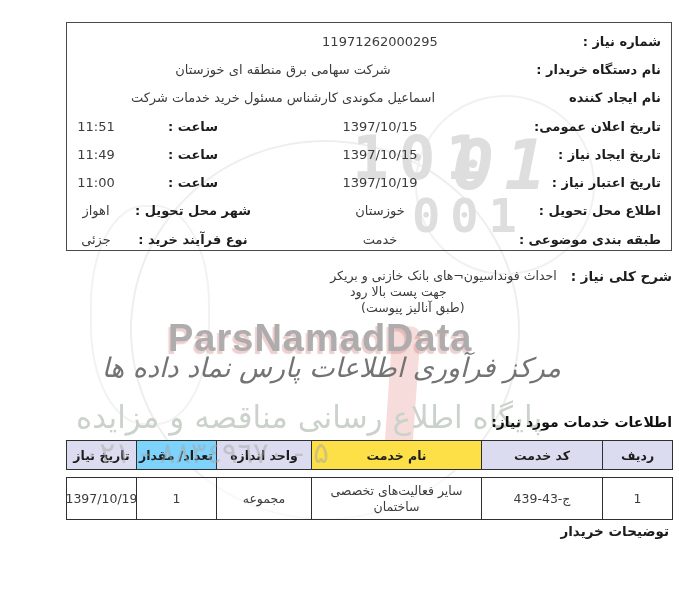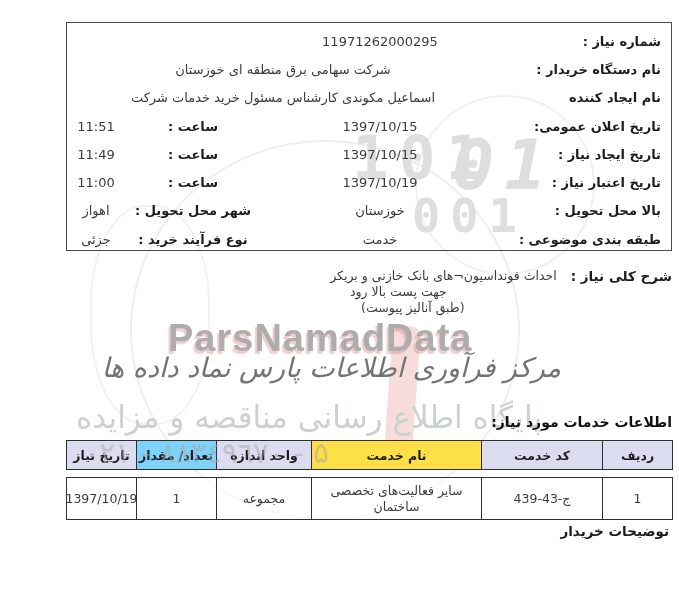--- a/index.html
+++ b/index.html
@@ -110,21 +110,21 @@
       <div class="flabel2">ساعت :</div>
       <div class="fvalue2">11:49</div>
     </div>
     <div class="irow">
       <div class="flabel">تاریخ اعتبار نیاز :</div>
       <div class="fvalue">1397/10/19</div>
       <div class="flabel2">ساعت :</div>
       <div class="fvalue2">11:00</div>
     </div>
     <div class="irow">
-      <div class="flabel">بالا محل تحویل :</div>
+      <div class="flabel">اطلاع محل تحویل :</div>
       <div class="fvalue">خوزستان</div>
       <div class="flabel2">شهر محل تحویل :</div>
       <div class="fvalue2">اهواز</div>
     </div>
     <div class="irow">
       <div class="flabel">طبقه بندی موضوعی :</div>
       <div class="fvalue">خدمت</div>
       <div class="flabel2">نوع فرآیند خرید :</div>
       <div class="fvalue2">جزئی</div>
     </div>

